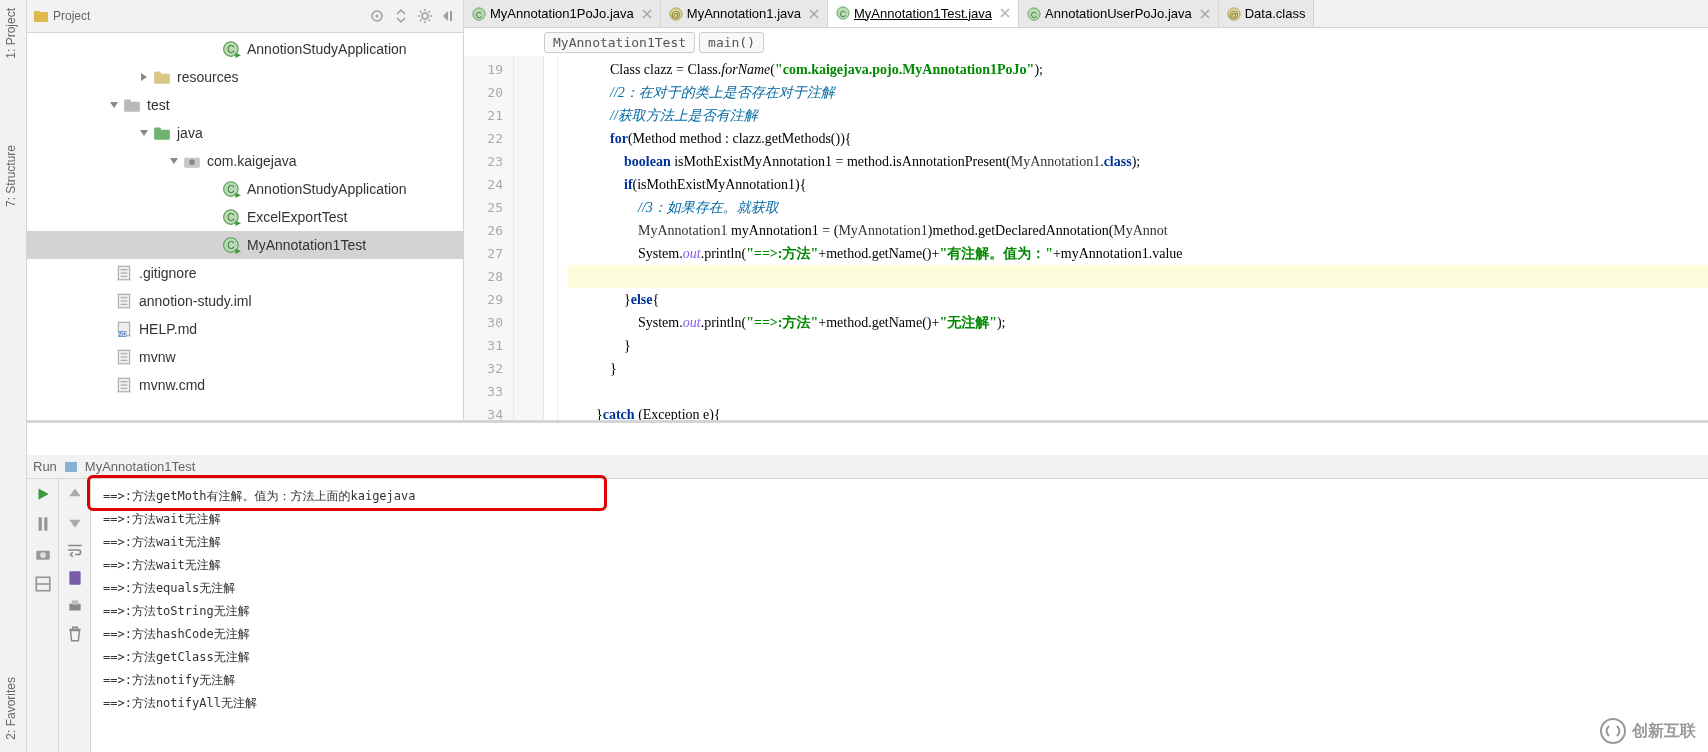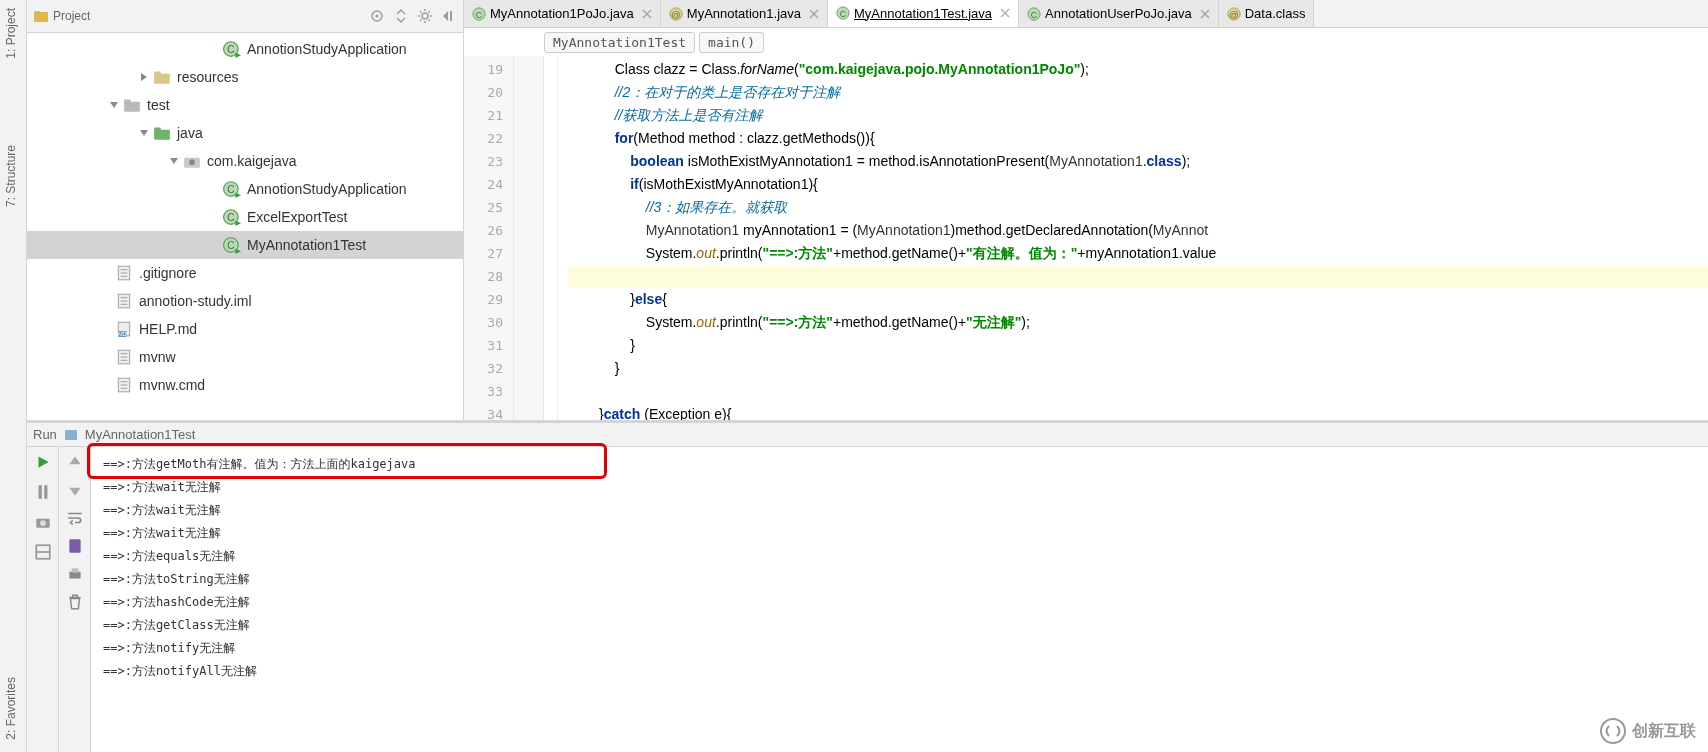--- a/index.html
+++ b/index.html
@@ -33,34 +33,34 @@
 .tab-icon { width: 14px; height: 14px; }
 .tab-close { width: 10px; height: 10px; opacity: 0.5; margin-left: 4px; }
 
 .breadcrumb { height: 28px; display: flex; align-items: center; padding: 4px 80px; gap: 4px; }
 .breadcrumb-item { border: 1px solid #ccc; border-radius: 3px; padding: 2px 8px; background: #f8f8f8; font-family: monospace; font-size: 13px; color: #555; }
 
 .code-area { flex: 1; display: flex; overflow: hidden; background: #fff; }
 .gutter { width: 50px; background: #f7f7f7; border-right: 1px solid #e8e8e8; text-align: right; padding-right: 10px; font-family: monospace; font-size: 13px; color: #aaa; line-height: 23px; padding-top: 2px; }
 .gutter-extra { width: 30px; background: #f7f7f7; border-right: 1px solid #e8e8e8; }
 .fold-gutter { width: 14px; background: #fff; border-right: 1px solid #eee; }
-.code-body { flex: 1; font-family: Liberation Sans, sans-serif; font-size: 14px; line-height: 23px; padding: 2px 0 0 10px; overflow: hidden; white-space: pre; }
+.code-body { flex: 1; font-family: Liberation Serif, serif; font-size: 14px; line-height: 23px; padding: 2px 0 0 10px; overflow: hidden; white-space: pre; }
 .code-line { height: 23px; }
 .code-line.hl { background: #fdfddb; }
 
 .kw { color: #003399; font-weight: bold; }
 .str { color: #008800; font-weight: bold; }
 .cm { color: #0369a1; font-style: italic; }
-.fld { color: #a16207; }
+.fld { color: #8b5cf6; }
 .cls { color: #333; }
 .st { font-style: italic; }
 
 
 .run-panel { position: absolute; left: 27px; right: 0; top: 420px; bottom: 0; border-top: 3px solid #d4d4d4; background: #fff; }
-.run-header { height: 24px; background: #f2f2f2; border-bottom: 1px solid #d4d4d4; display: flex; align-items: center; padding: 0 6px; gap: 6px; color: #666; font-size: 13px; }
+.run-header { height: 24px; background: #f2f2f2; border-bottom: 1px solid #d4d4d4; display: flex; align-items: center; padding: 0 6px; gap: 6px; color: #666; font-size: 13px; margin-top: 32px; }
 .run-body { display: flex; height: calc(100% - 24px); }
 .run-tools-col { width: 32px; background: #f2f2f2; border-right: 1px solid #d4d4d4; display: flex; flex-direction: column; align-items: center; padding-top: 6px; gap: 12px; }
 .run-tools-col2 { width: 32px; background: #f2f2f2; border-right: 1px solid #d4d4d4; display: flex; flex-direction: column; align-items: center; padding-top: 6px; gap: 10px; }
 .run-tool-icon { width: 18px; height: 18px; cursor: pointer; }
 .console { flex: 1; padding: 6px 12px; font-family: "Consolas", monospace; font-size: 12px; line-height: 23px; color: #333; position: relative; }
 .console-line { white-space: pre; }
 .highlight-box { position: absolute; border: 3px solid #e00000; border-radius: 6px; pointer-events: none; }
 
 .watermark { position: absolute; right: 12px; bottom: 8px; font-size: 16px; color: #999; font-weight: bold; display: flex; align-items: center; gap: 6px; }
 .watermark-icon { width: 26px; height: 26px; }

